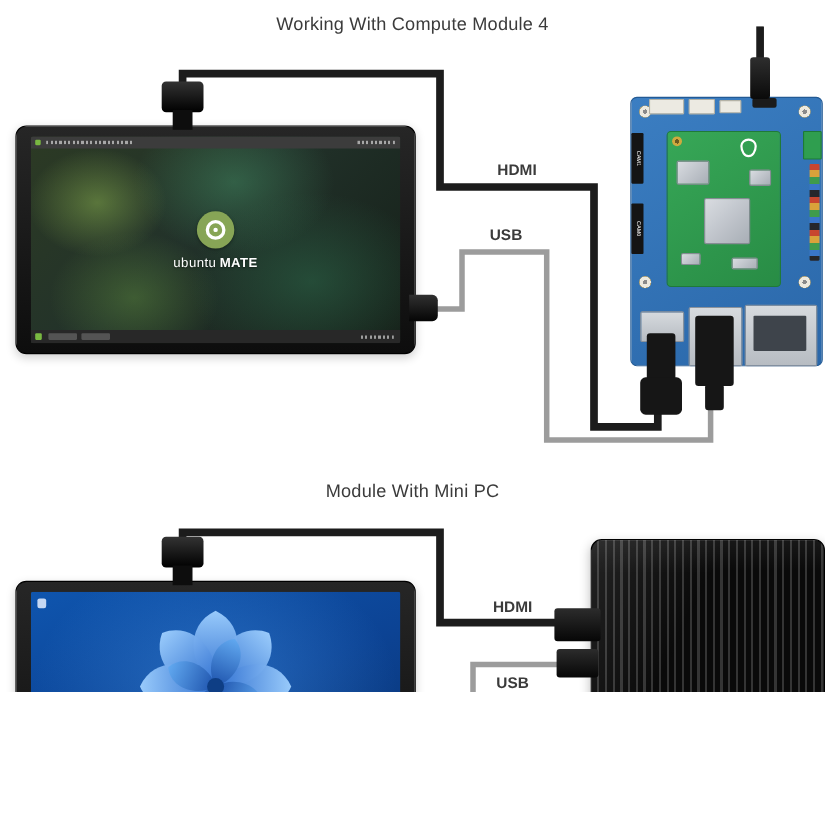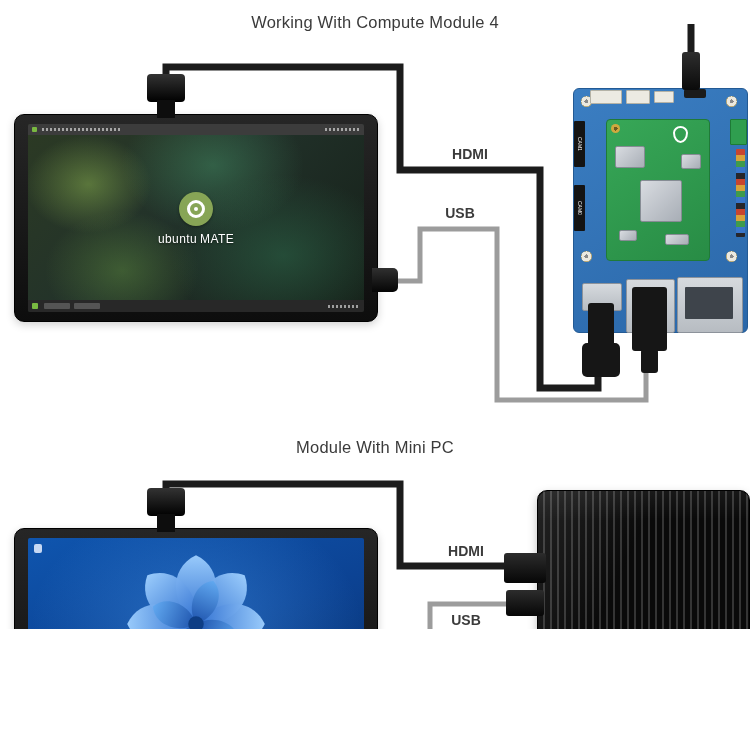--- a/index.html
+++ b/index.html
@@ -49,21 +49,21 @@
   .u-center{position:absolute;left:0;right:0;top:68px;display:flex;flex-direction:column;
             align-items:center;gap:6px;z-index:1}
   .mate-logo{width:34px;height:34px;border-radius:50%;background:#87a556;position:relative;
              box-shadow:0 1px 3px rgba(0,0,0,.4)}
   .mate-logo::before{content:"";position:absolute;left:8px;top:8px;width:12px;height:12px;
              border:3px solid #fff;border-radius:50%}
   .mate-logo::after{content:"";position:absolute;left:15px;top:15px;width:4px;height:4px;
              background:#fff;border-radius:50%}
   .mate-text{font-size:12px;color:#fff;text-shadow:0 1px 2px rgba(0,0,0,.5)}
   .mate-text .light{font-weight:300;letter-spacing:.4px}
-  .mate-text .bold{font-weight:400;margin-left:3px;letter-spacing:.4px}
+  .mate-text .bold{font-weight:700;margin-left:3px;letter-spacing:.4px}
 
   
   .w-wall{position:absolute;inset:0;
     background:
       radial-gradient(220px 160px at 50% 45%, rgba(70,150,235,.45), transparent 75%),
       linear-gradient(160deg,#0f55ae 0%,#0c4394 50%,#093270 100%);}
   .bloom{position:absolute;left:50%;top:46%;transform:translate(-50%,-50%)}
   .recycle{position:absolute;left:6px;top:6px;width:8px;height:9px;
            background:rgba(230,240,255,.85);border-radius:2px;z-index:2}
   .w-taskbar{position:absolute;left:0;right:0;bottom:0;height:14px;z-index:2;

